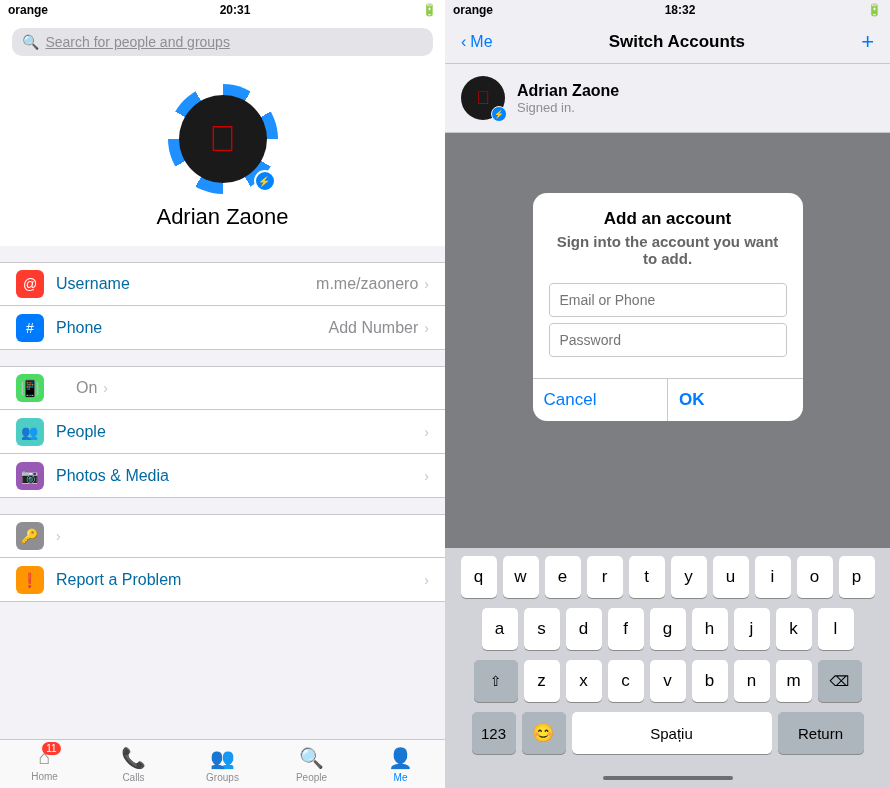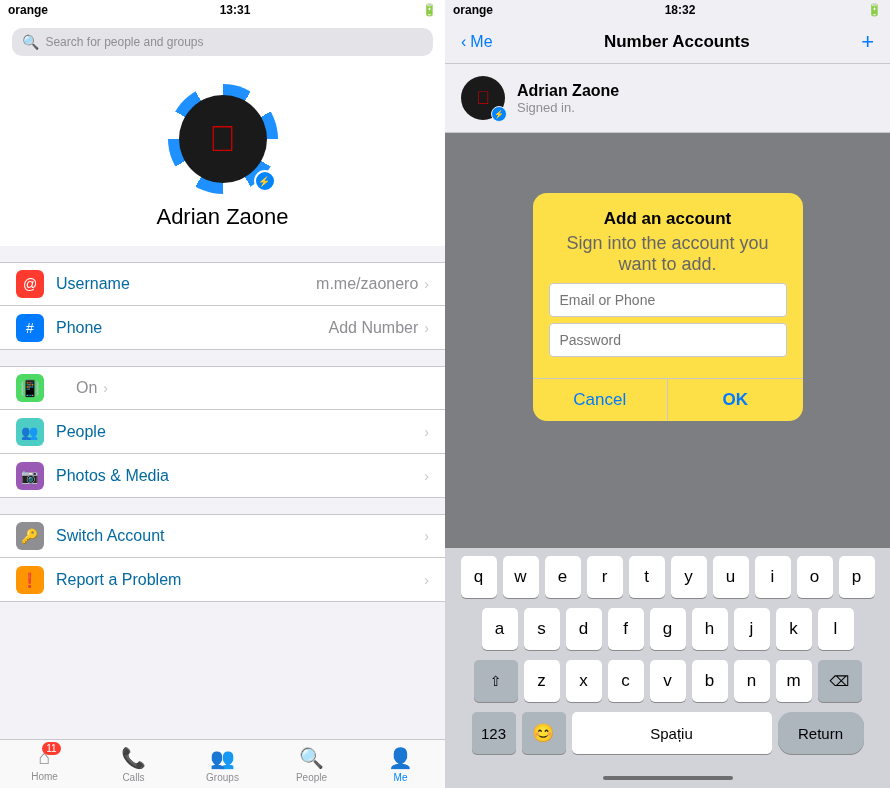--- a/index.html
+++ b/index.html
@@ -32,21 +32,21 @@
     }
     .search-bar {
       background: #e4e4e8;
       border-radius: 10px;
       display: flex;
       align-items: center;
       padding: 6px 10px;
       gap: 6px;
     }
     .search-bar .search-icon-text { color: #8e8e93; font-size: 14px; }
-    .search-placeholder { color: #8e8e93; font-size: 12px; }
+    .search-placeholder { color: #8e8e93; font-size: 14px; text-decoration: underline; }
 
     .profile-section {
       background: #fff;
       display: flex;
       flex-direction: column;
       align-items: center;
       padding: 20px 0 16px;
     }
     .avatar-container {
       position: relative;
@@ -279,58 +279,58 @@
     
     .modal-overlay {
       flex: 1;
       background: rgba(0,0,0,0.4);
       display: flex;
       align-items: flex-start;
       justify-content: center;
       padding-top: 60px;
     }
     .modal {
-      background: #fde047;
+      background: #ffffff;
       border-radius: 14px;
       width: 270px;
       overflow: hidden;
     }
     .modal-header {
       padding: 16px 16px 4px;
       text-align: center;
     }
     .modal-title {
       font-size: 17px;
       font-weight: 600;
       color: #000;
       margin-bottom: 4px;
     }
     .modal-subtitle {
-      font-size: 18px;
+      font-size: 15px;
       color: #666;
-      margin-bottom: 4px;
+      margin-bottom: 12px;
+      font-weight: bold;
     }
     .modal-input {
       margin: 0 16px 6px;
       border: 1px solid #c8c7cc;
       border-radius: 4px;
       padding: 8px 10px;
       font-size: 14px;
       color: #999;
       width: calc(100% - 32px);
     }
     .modal-input:last-of-type { margin-bottom: 21px; }
     .modal-actions {
       display: flex;
       border-top: 0.5px solid #c8c7cc;
     }
     .modal-btn {
       flex: 1;
       padding: 11px;
-      text-align: center;
       font-size: 17px;
       color: #007aff;
       cursor: pointer;
     }
     .modal-btn.cancel { border-right: 0.5px solid #c8c7cc; }
     .modal-btn.confirm { font-weight: 600; }
 
     
     .keyboard {
       background: #d1d3d8;
@@ -366,21 +366,20 @@
     }
     .key.space {
       flex: 5;
       max-width: 200px;
       font-size: 15px;
     }
     .key.return-key {
       flex: 2;
       max-width: 86px;
       font-size: 15px;
-      border-radius: 14px;
     }
     .key.num {
       flex: 1.4;
       max-width: 44px;
       font-size: 15px;
     }
     .key.emoji {
       flex: 1.4;
       max-width: 44px;
       font-size: 18px;
@@ -403,21 +402,21 @@
       border-radius: 2px;
     }
   </style>
 </head>
 <body>
 
 <div class="left-panel">
 
   <div class="status-bar-left">
     <span>orange</span>
-    <span>13:31</span>
+    <span>20:31</span>
     <span>🔋</span>
   </div>
 
   <div class="search-bar-container">
     <div class="search-bar">
       <span class="search-icon-text">🔍</span>
       <span class="search-placeholder">Search for people and groups</span>
     </div>
   </div>
 
@@ -462,21 +461,20 @@
     <div class="settings-row">
       <div class="settings-icon icon-purple" style="font-size:14px;">📷</div>
       <span class="settings-label">Photos &amp; Media</span>
       <span class="chevron">›</span>
     </div>
   </div>
 
   <div class="settings-group-3">
     <div class="settings-row">
       <div class="settings-icon icon-gray" style="font-size:14px;">🔑</div>
-      <span class="settings-label">Switch Account</span>
       <span class="chevron">›</span>
     </div>
     <div class="settings-row">
       <div class="settings-icon icon-orange" style="font-size:14px;">❗</div>
       <span class="settings-label">Report a Problem</span>
       <span class="chevron">›</span>
     </div>
   </div>
 
   <div class="tab-bar">
@@ -512,21 +510,21 @@
     <span>orange</span>
     <span>18:32</span>
     <span>🔋</span>
   </div>
 
   <div class="nav-bar">
     <div class="nav-back">
       <span>‹</span>
       <span>Me</span>
     </div>
-    <span class="nav-title">Number Accounts</span>
+    <span class="nav-title">Switch Accounts</span>
     <span class="nav-add">+</span>
   </div>
 
   <div class="account-row">
     <div class="account-avatar">
       <span></span>
       <div class="m-badge">⚡</div>
     </div>
     <div class="account-info">
       <span class="account-name">Adrian Zaone</span>

